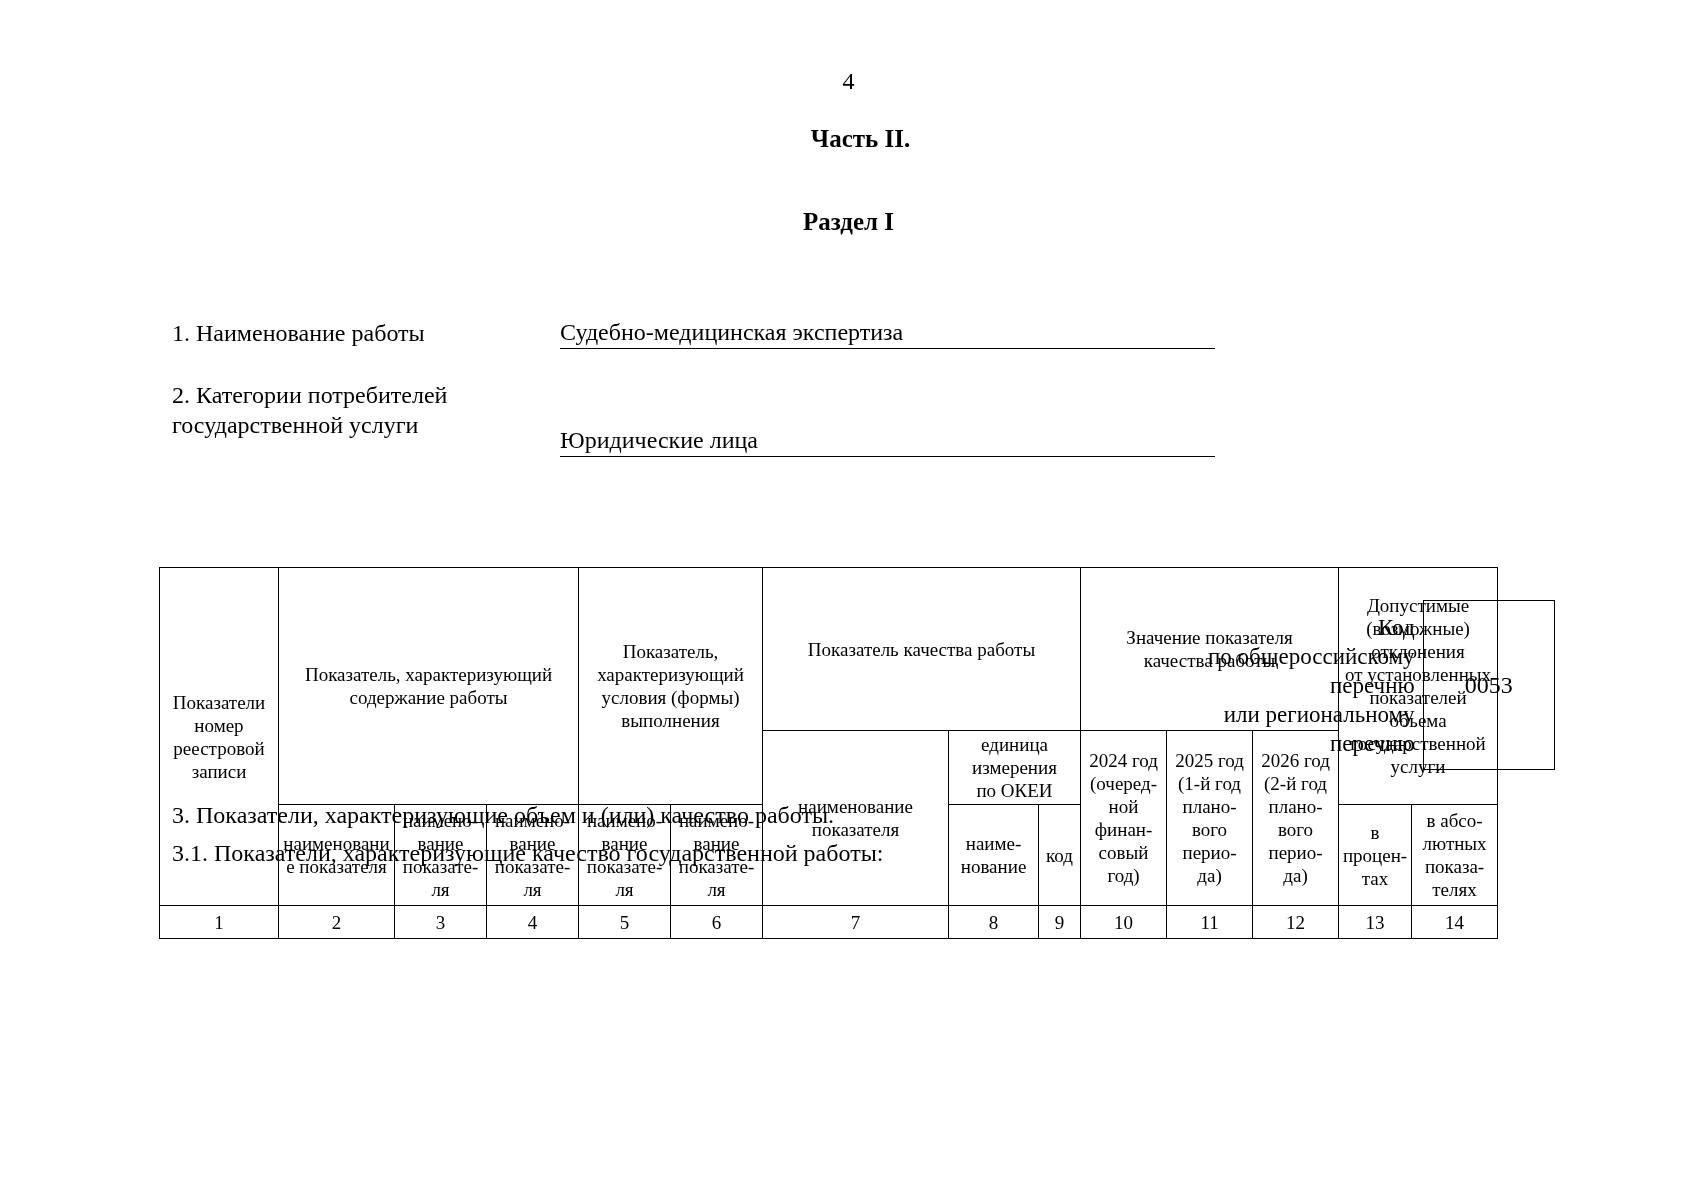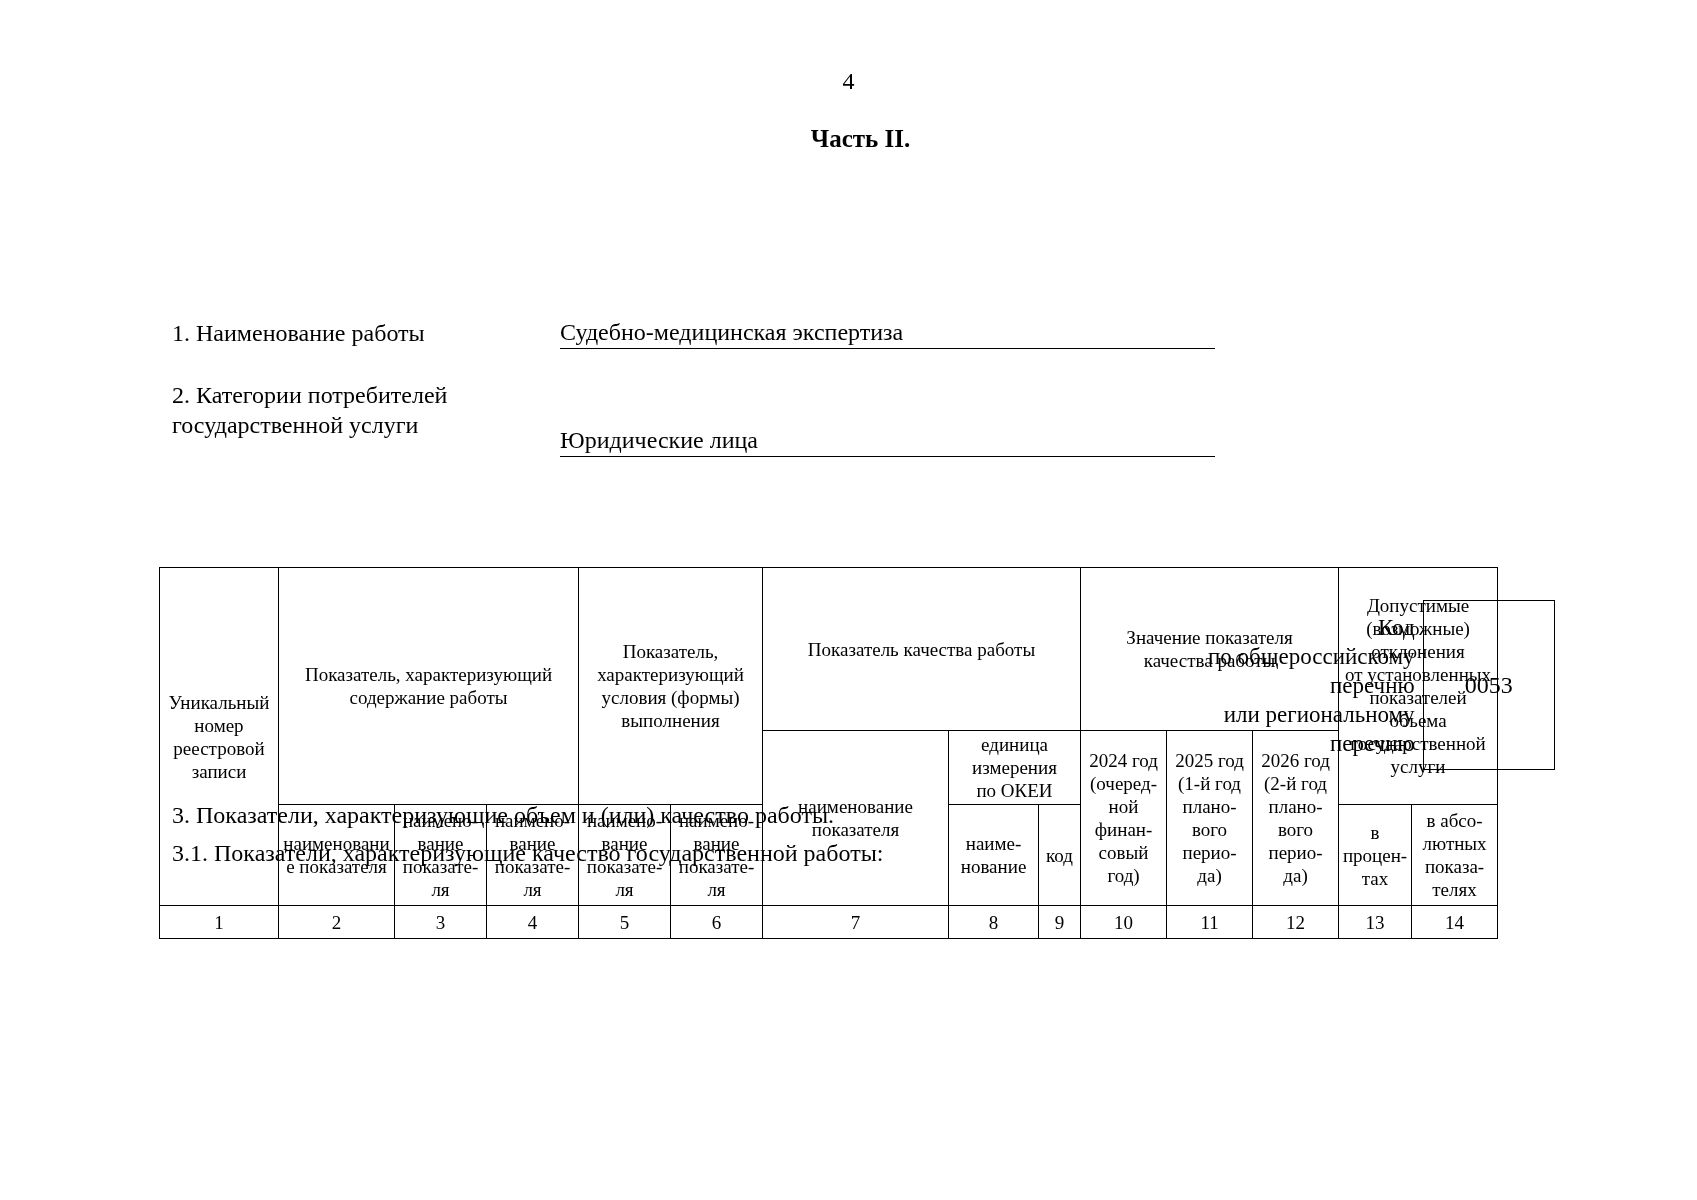--- a/index.html
+++ b/index.html
@@ -166,20 +166,21 @@
 <body>
 
 <div class="page">
 
   <div class="page-number">4</div>
 
   <div class="title-block">
     <div class="title-line1">Часть II.</div>
   </div>
 
+  <div class="section-title">Раздел I</div>
 
   <div class="form-area">
 
     <div class="form-row" id="row1-label">
       <span class="form-label">1. Наименование работы</span>
     </div>
     <div class="field" id="row1-field">Судебно-медицинская экспертиза</div>
 
     <div class="form-row" id="row2-label">
       <span class="form-label" style="white-space: pre-line;">2. Категории потребителей
@@ -215,21 +216,21 @@
         <col style="width:42px">
         <col style="width:86px">
         <col style="width:86px">
         <col style="width:86px">
         <col style="width:73px">
         <col style="width:86px">
       </colgroup>
 
       <tbody>
           <tr>
-        <td rowspan="3" class="tall-top" style="white-space: pre-line;">Уникальный
+        <td rowspan="3" class="tall-top" style="white-space: pre-line;">Показатели
 номер
 реестровой
 записи</td>
         <td colspan="3" rowspan="2" class="tall-top" style="white-space: pre-line;">Показатель, характеризующий
 содержание работы</td>
         <td colspan="2" rowspan="2" class="tall-top" style="white-space: pre-line;">Показатель,
 характеризующий
 условия (формы)
 выполнения</td>
         <td colspan="3" style="height:158px">Показатель качества работы</td>

